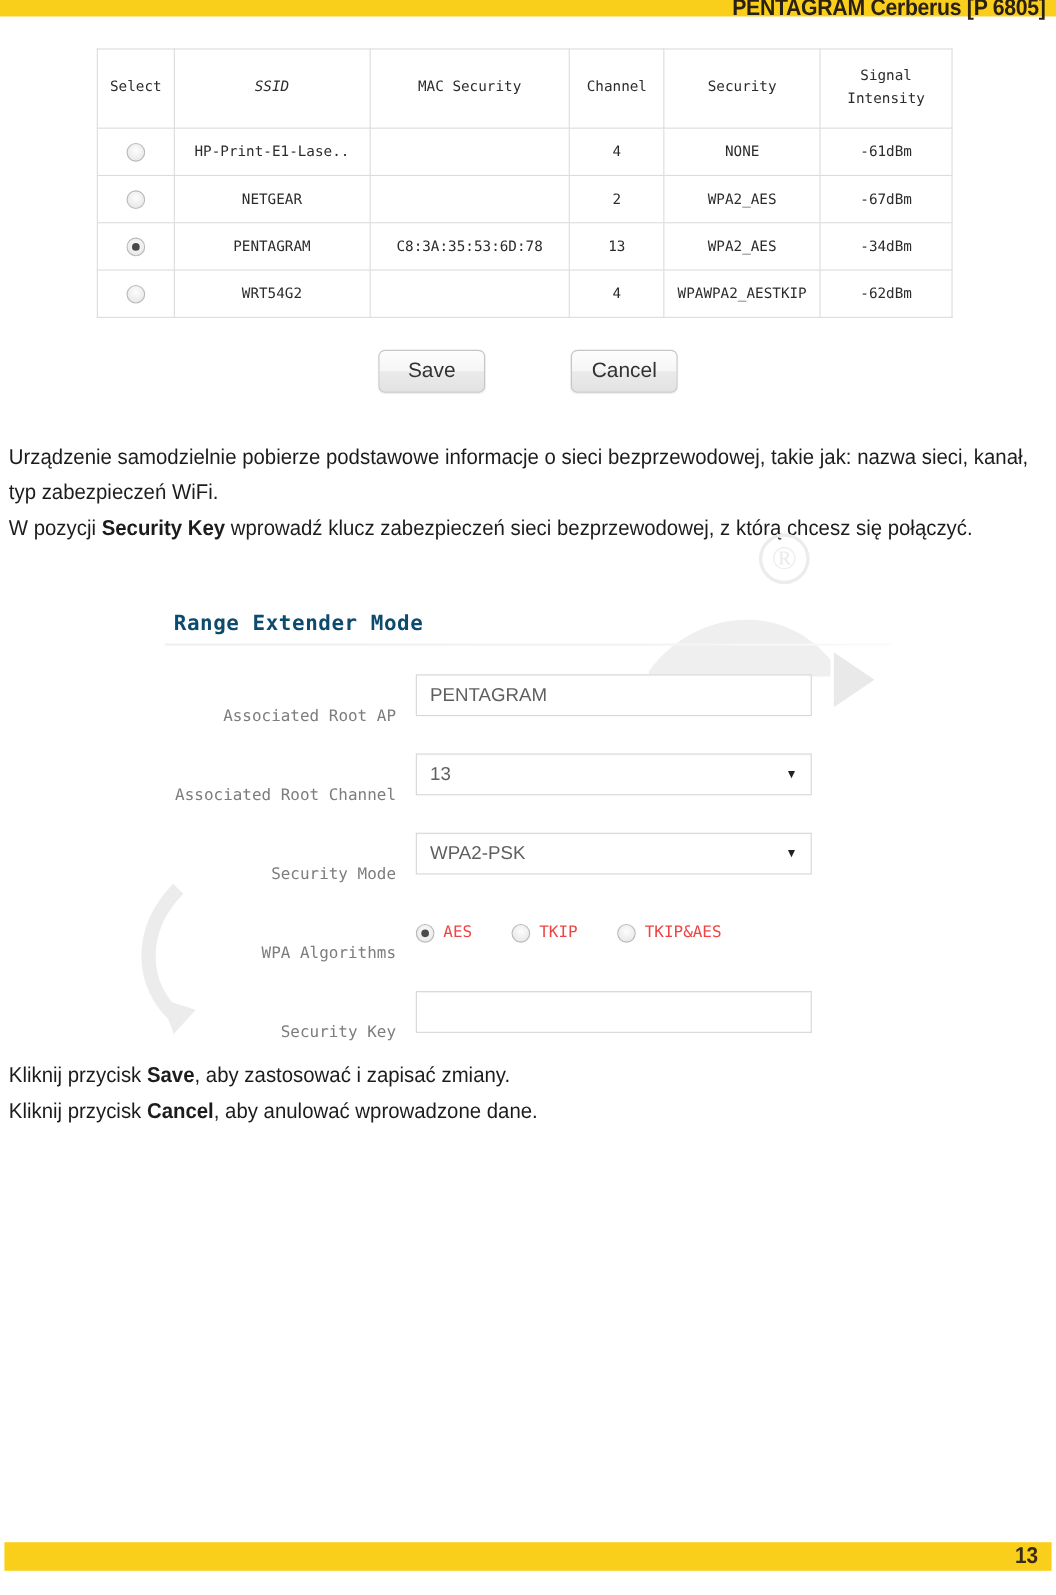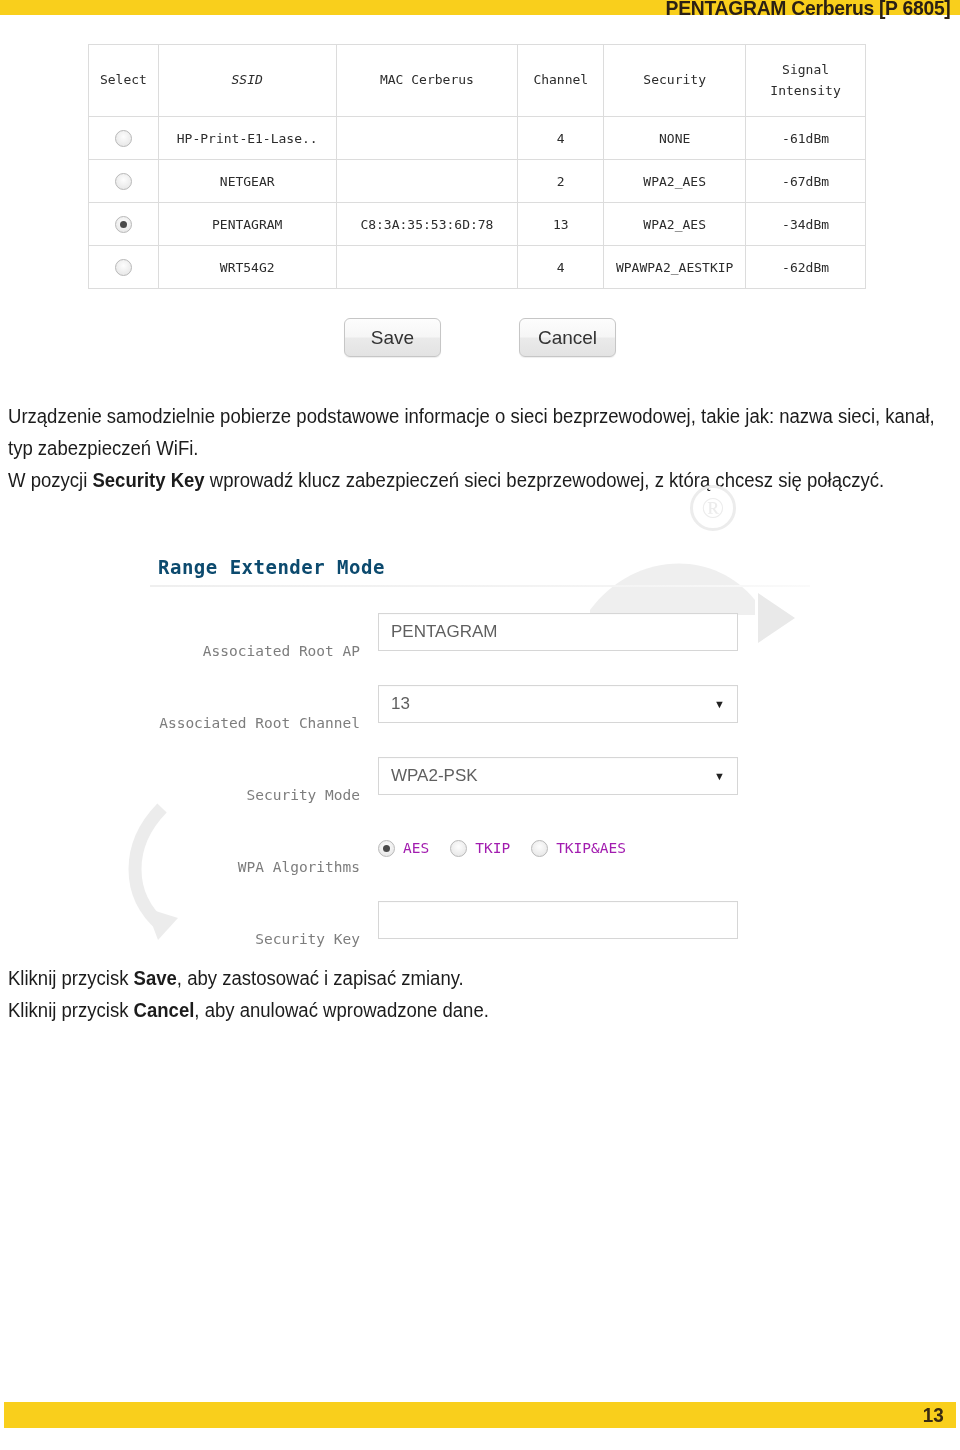--- a/index.html
+++ b/index.html
@@ -156,24 +156,24 @@
     font-family:"Liberation Sans", sans-serif;
     font-size:17px;
     color:#5f5f5f;
     box-shadow:inset 0 1px 1px rgba(0,0,0,0.02);
   }
   .field.select{ justify-content:space-between; }
   .caret{
     font-size:11px; color:#222; line-height:1;
   }
   .radio-group{
-    display:flex; align-items:flex-start; gap:21px;
+    display:flex; align-items:flex-start; gap:36px;
     font-family:"DejaVu Sans Mono","Liberation Mono",monospace;
     font-size:14.5px;
-    color:#a21caf;
+    color:#ef4444;
   }
   .radio-opt{ display:flex; align-items:center; gap:8px; cursor:pointer; }
 
   
   .footer-band{
     position:absolute; left:4px; bottom:22px; width:952px; height:26px;
     background:#f9cf1c;
     display:flex; align-items:center; justify-content:flex-end;
   }
   .footer-page{
@@ -191,21 +191,21 @@
 <div class="header-band">
   <div class="header-title">PENTAGRAM Cerberus [P 6805]</div>
 </div>
 
 <div class="scan-table-wrap">
   <table class="scan-table">
     <thead>
       <tr>
         <th class="col-select">Select</th>
         <th class="col-ssid">SSID</th>
-        <th class="col-mac">MAC Cerberus</th>
+        <th class="col-mac">MAC Security</th>
         <th class="col-chan">Channel</th>
         <th class="col-sec">Security</th>
         <th class="col-sig">
           <div>Signal</div>
           <div>Intensity</div>
         </th>
       </tr>
     </thead>
     <tbody>
       <tr>

